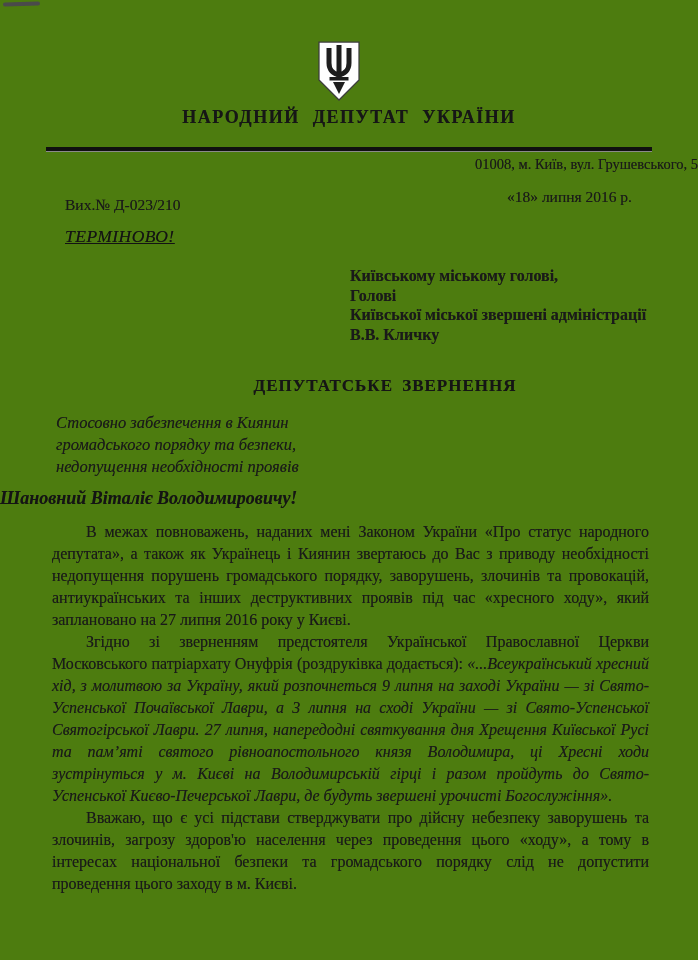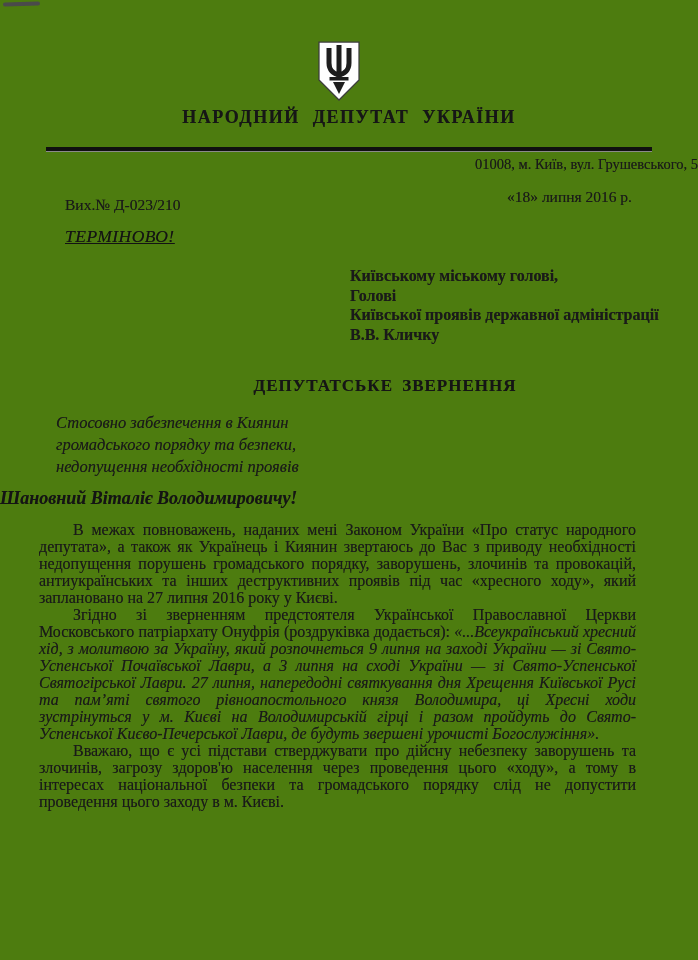--- a/index.html
+++ b/index.html
@@ -67,22 +67,22 @@
     font-style:italic;font-size:16.5px;line-height:22px;
   }
   
   .greeting{
     position:absolute;left:0;top:488px;width:100%;
     font-weight:bold;font-style:italic;font-size:18px;
     color:#141414;
   }
   
   .body-text{
-    position:absolute;left:39px;top:521px;width:597px;
-    font-size:16px;line-height:17px;text-align:justify;
+    position:absolute;left:52px;top:521px;width:597px;
+    font-size:16px;line-height:22px;text-align:justify;
   }
   .body-text p{margin:0;text-indent:34px;}
   .quote-italic{font-style:italic;}
 </style>
 </head>
 <body>
 
 <div class="page">
 
   <div class="scan-artifact"></div>
@@ -109,21 +109,21 @@
   <div class="lh-address">01008, м. Київ, вул. Грушевського, 5</div>
 
   <div class="ref-number">Вих.№ Д-023/210</div>
   <div class="ref-date">«18» липня 2016 р.</div>
 
   <div class="urgency">ТЕРМІНОВО!</div>
 
   <div class="addressee">
     <div class="b">Київському міському голові,</div>
     <div class="b">Голові</div>
-    <div class="b">Київської проявів державної адміністрації</div>
+    <div class="b">Київської міської звершені адміністрації</div>
     <div class="b">В.В. Кличку</div>
   </div>
 
   <div class="doc-title">ДЕПУТАТСЬКЕ ЗВЕРНЕННЯ</div>
 
   <div class="subject">
     <div>Стосовно забезпечення в Киянин</div>
     <div>громадського порядку та безпеки,</div>
     <div>недопущення необхідності проявів</div>
   </div>

